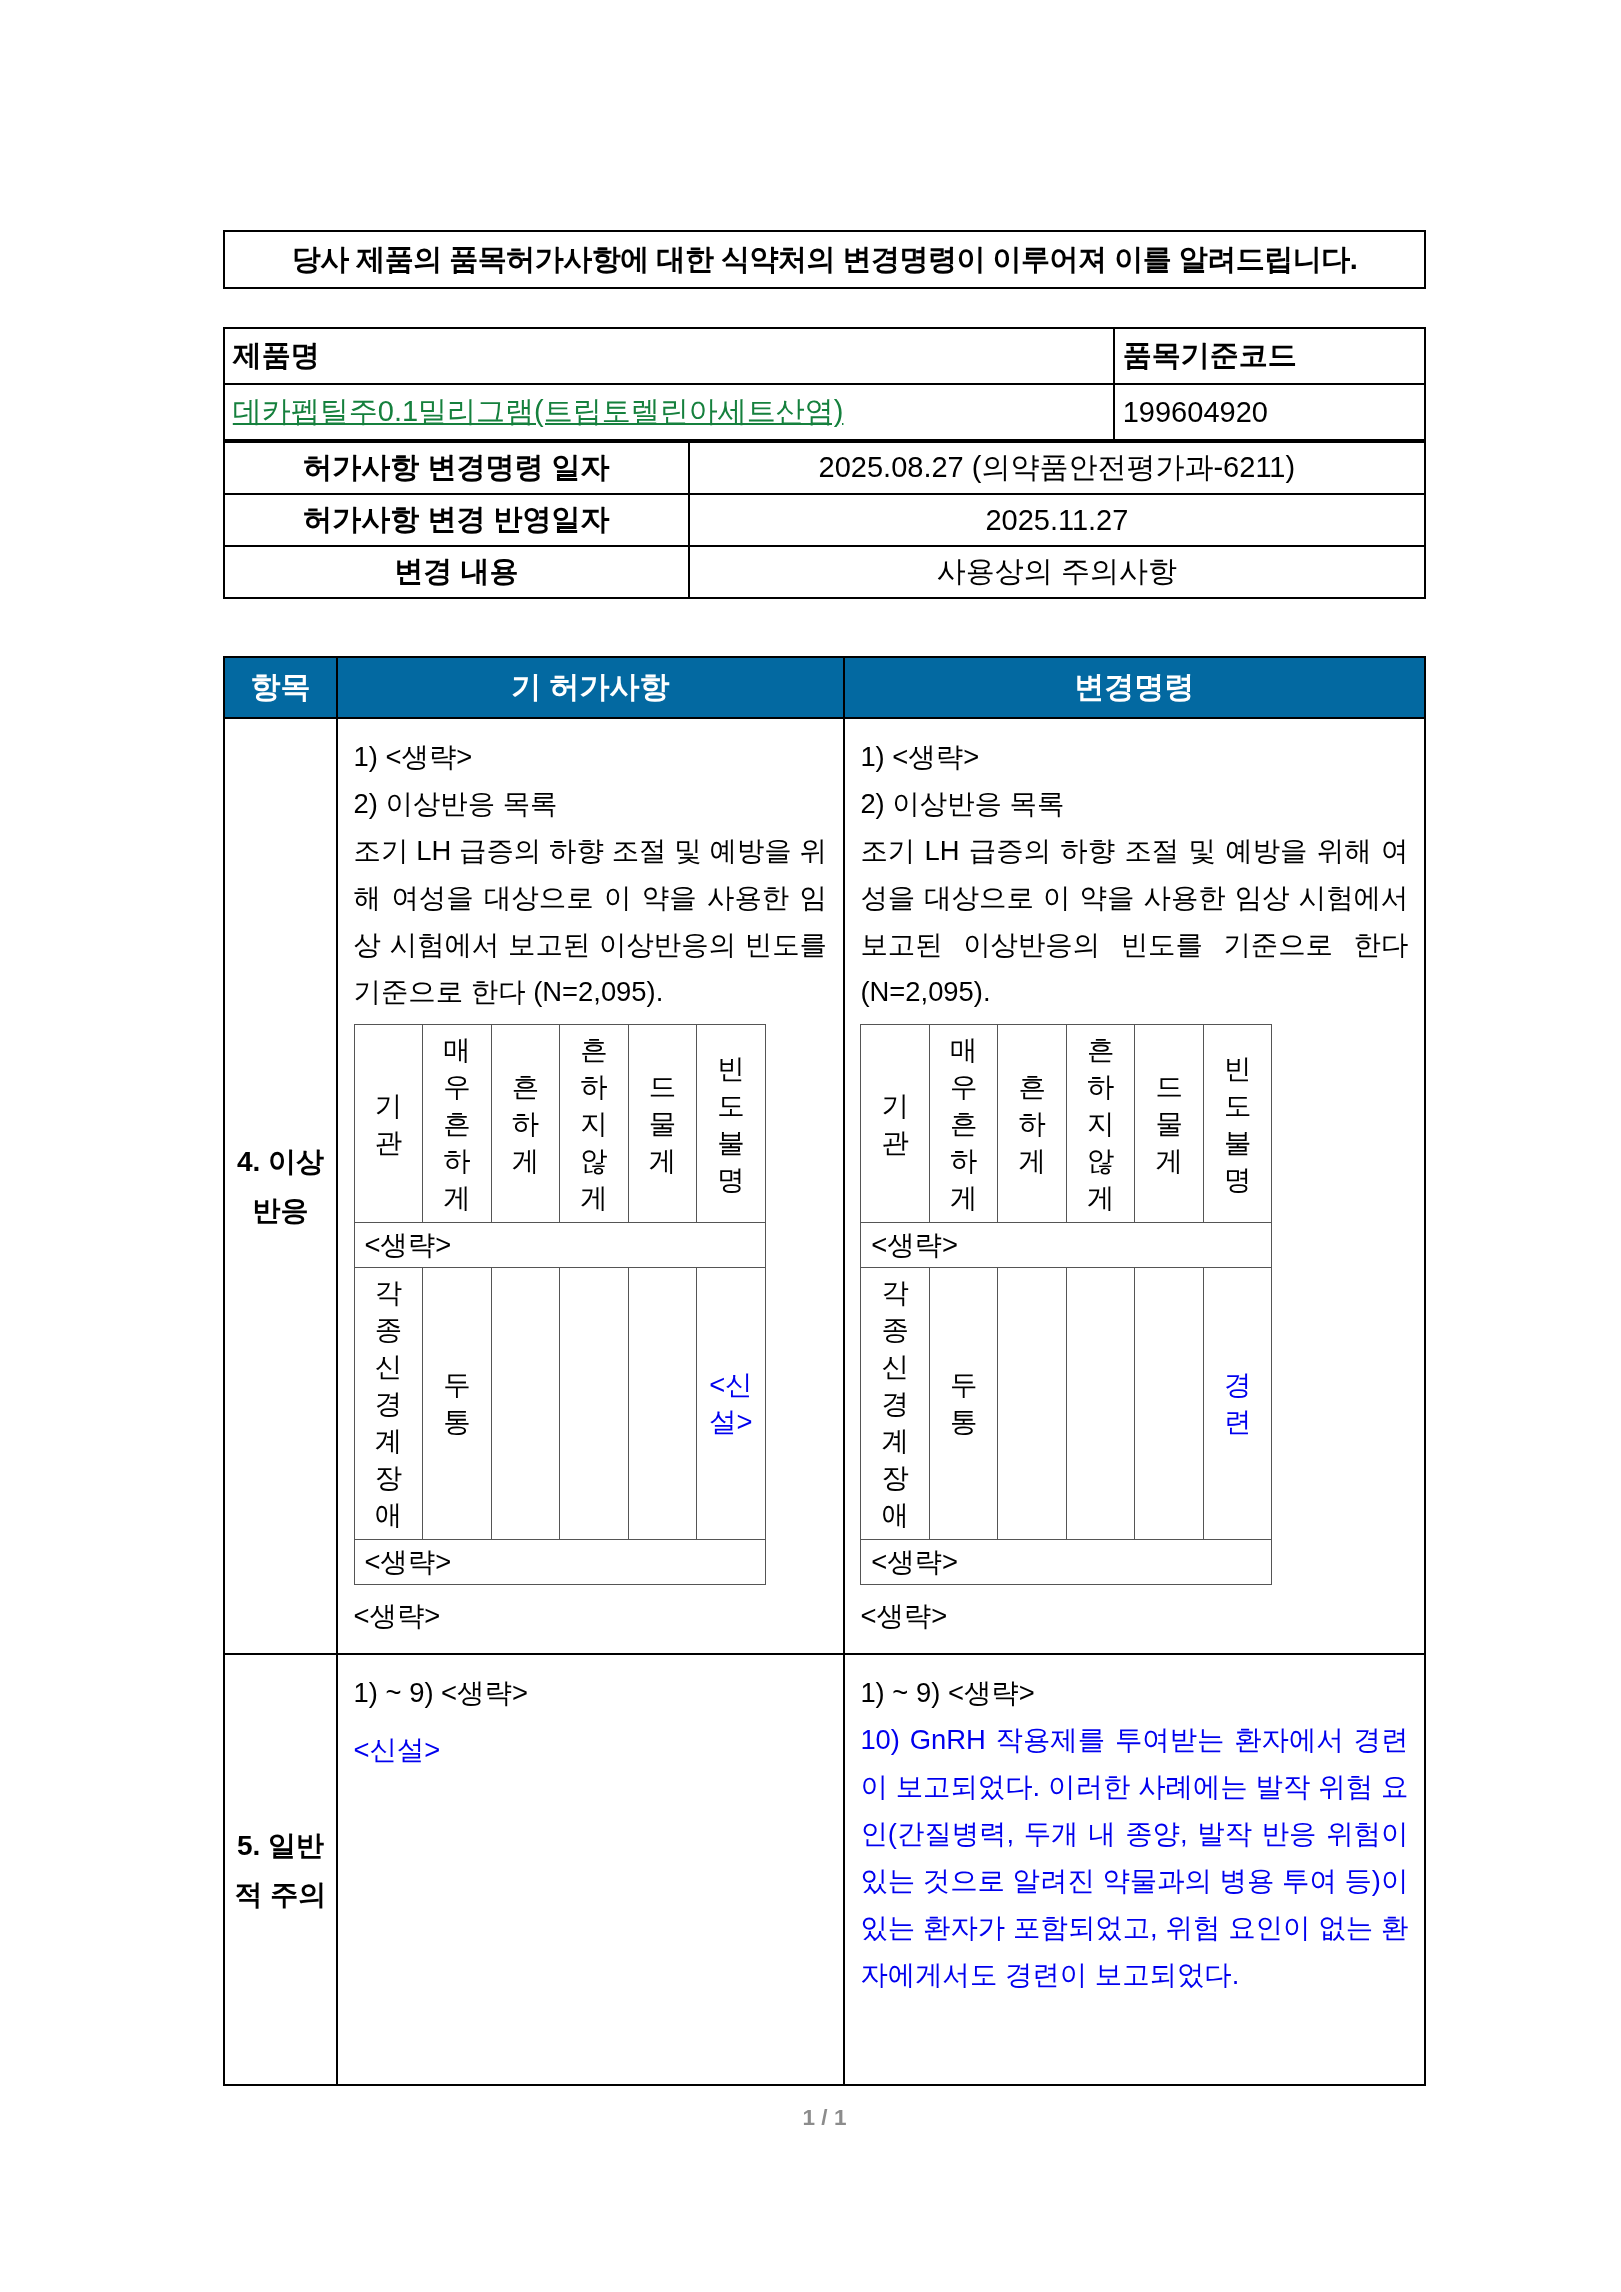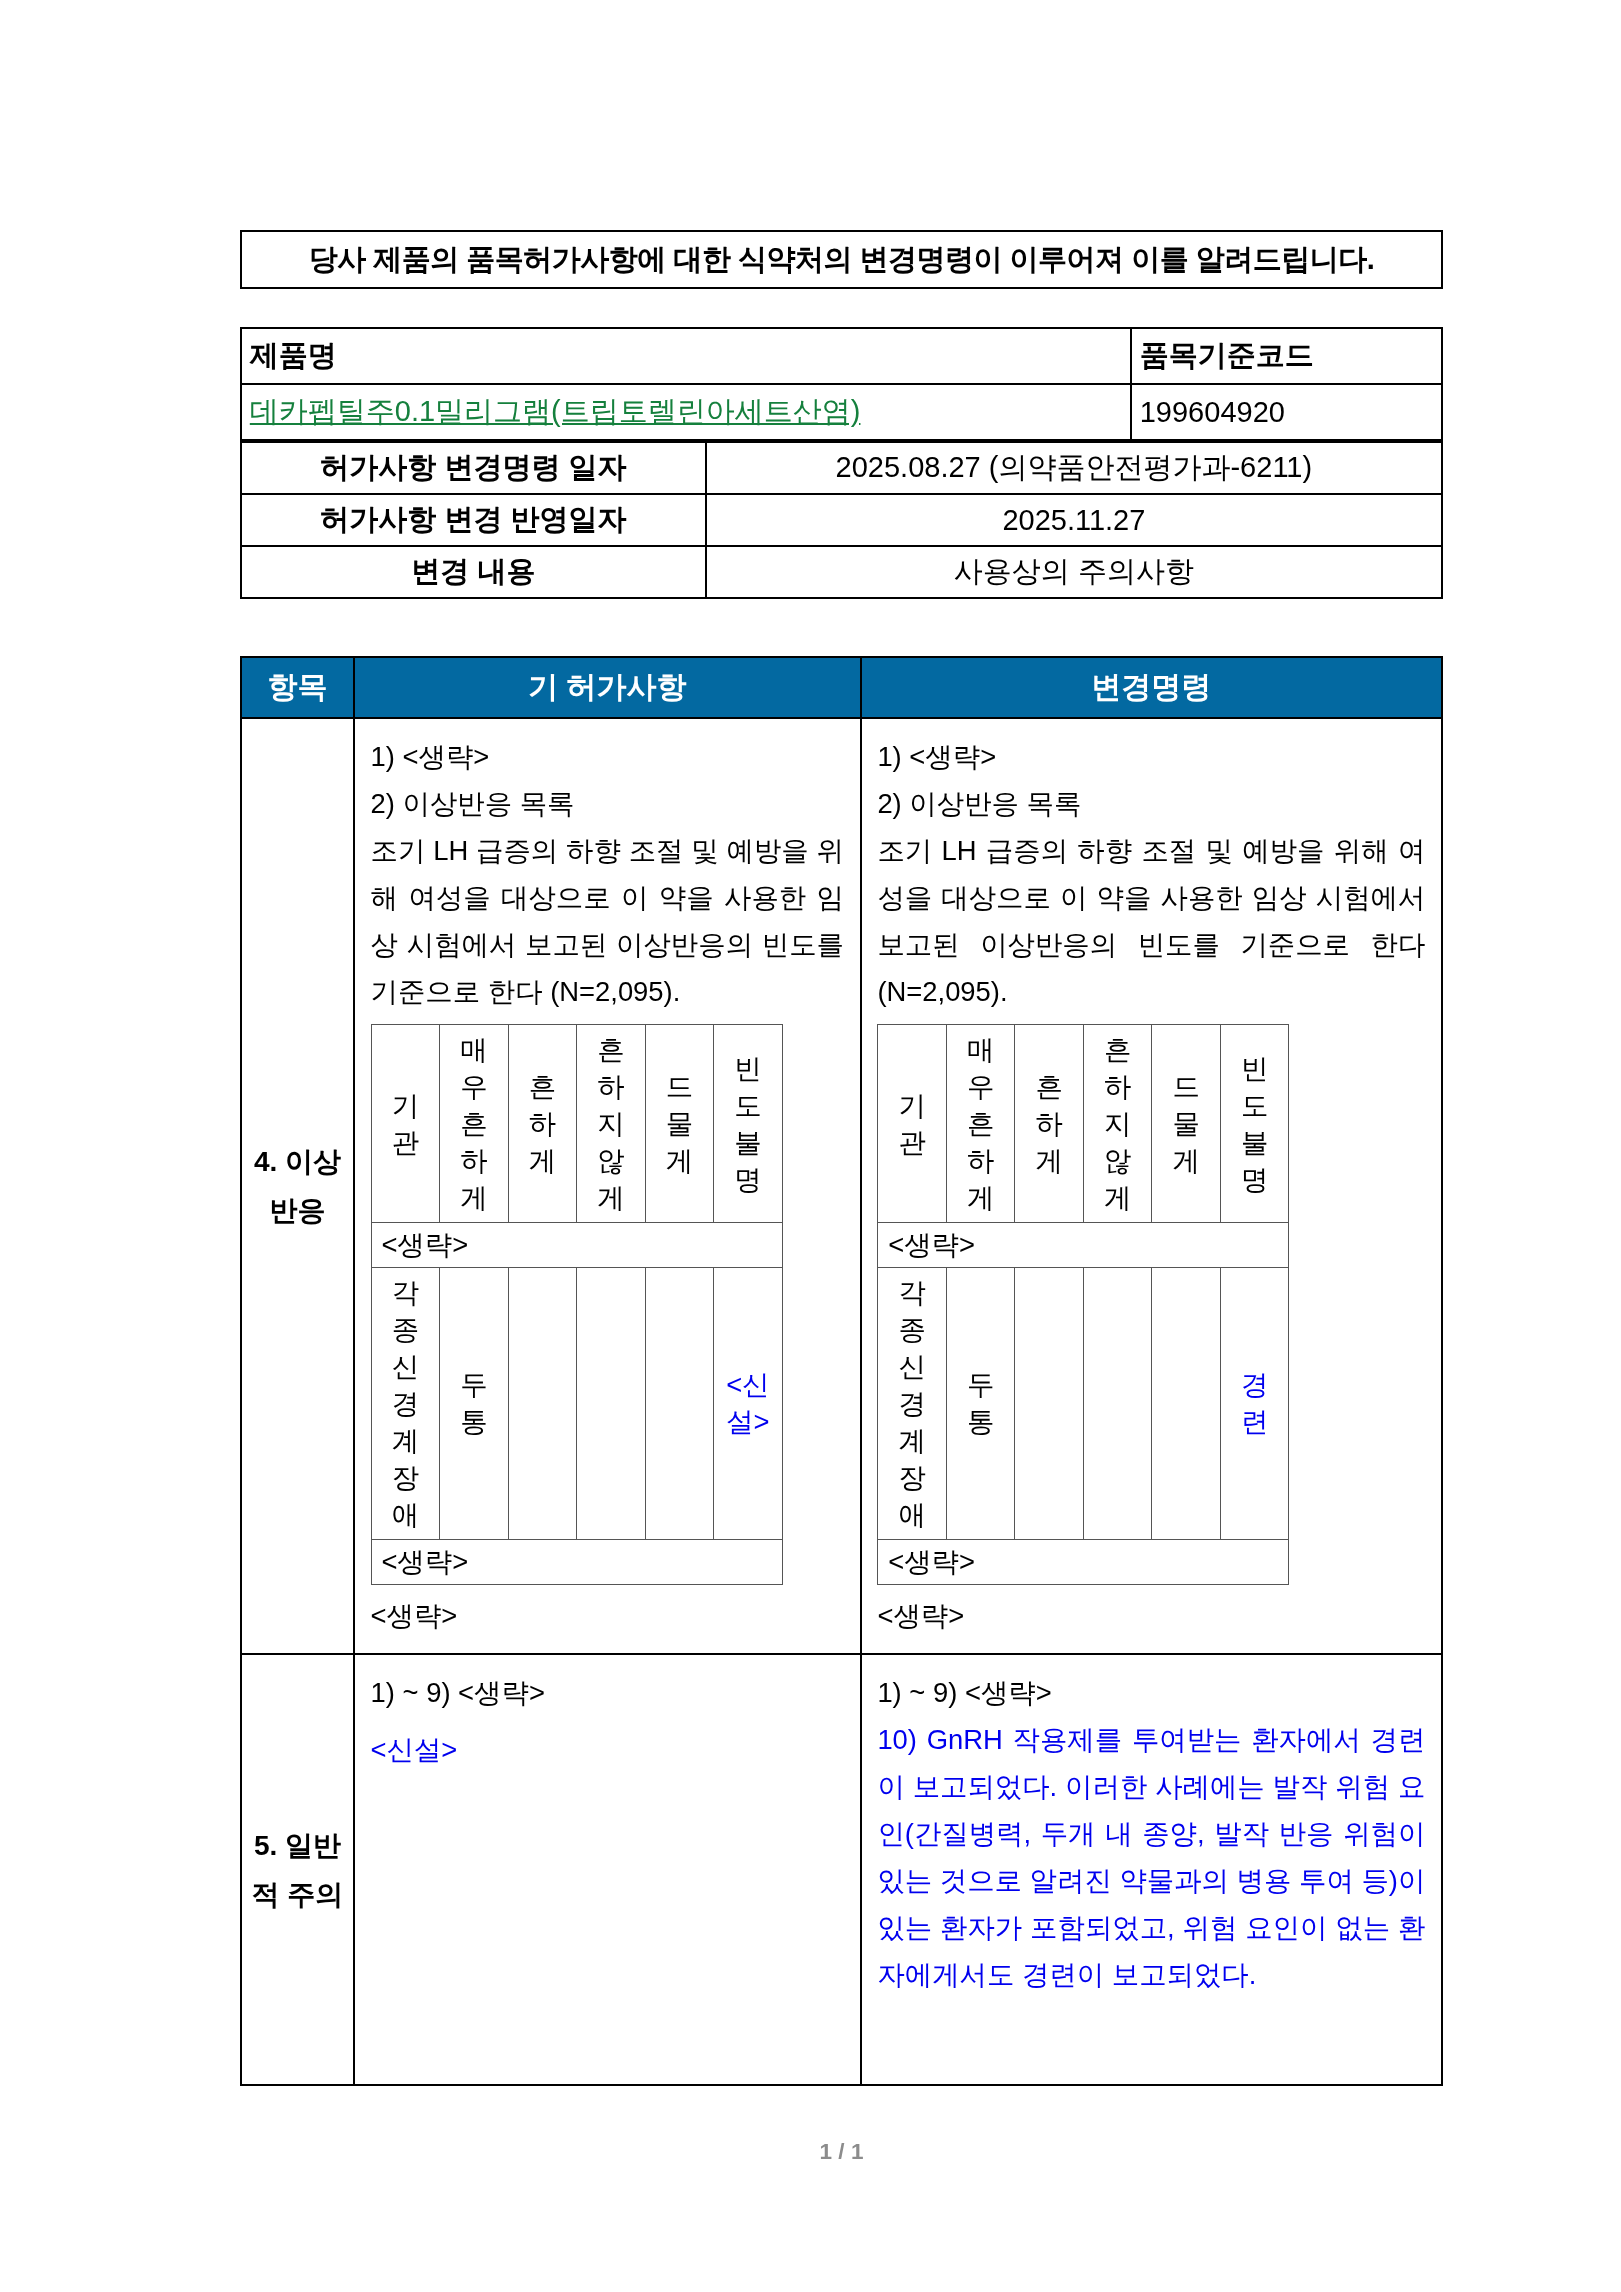--- a/index.html
+++ b/index.html
@@ -8,21 +8,21 @@
     position: relative;
     width: 1621px;
     height: 2293px;
     background: #ffffff;
     font-family: "Liberation Sans", sans-serif;
     color: #000;
     overflow: hidden;
   }
   .content {
     position: absolute;
-    left: 212px;
+    left: 195px;
     top: 0;
     width: 1231px;
     padding-left: 28px;
   }
   
   .banner {
     margin-top: 230px;
     border: 2px solid #000;
     min-height: 59px;
     display: flex;
@@ -109,21 +109,21 @@
     text-align: left;
     padding: 3.9px 9.8px;
     height: 43px;
     white-space: nowrap;
   }
   .after-line { margin-top: 7.8px; line-height: 47px; }
   .blue { color: #0000EE; }
   .gap { height: 9.8px; }
 
   .footer {
-    margin-top: 53px;
+    margin-top: 19px;
     text-align: center;
     color: #8C8C8C;
     font-size: 22.5px;
     font-weight: bold;
   }
 </style>
 </head>
 <body>
 
 <div class="page">

